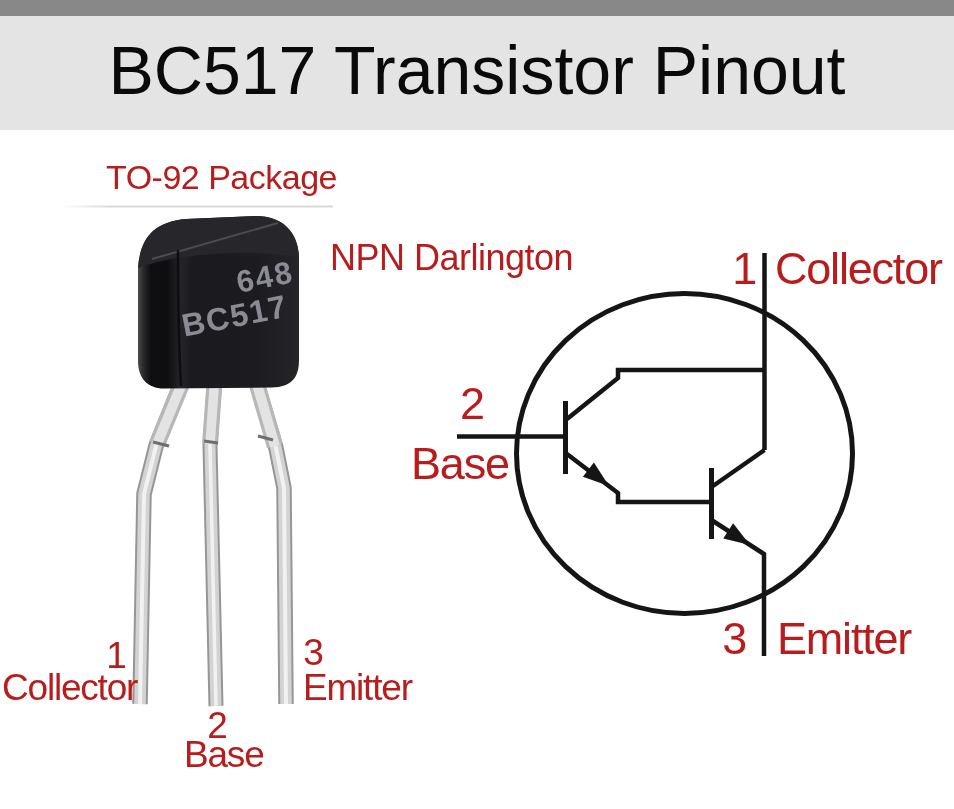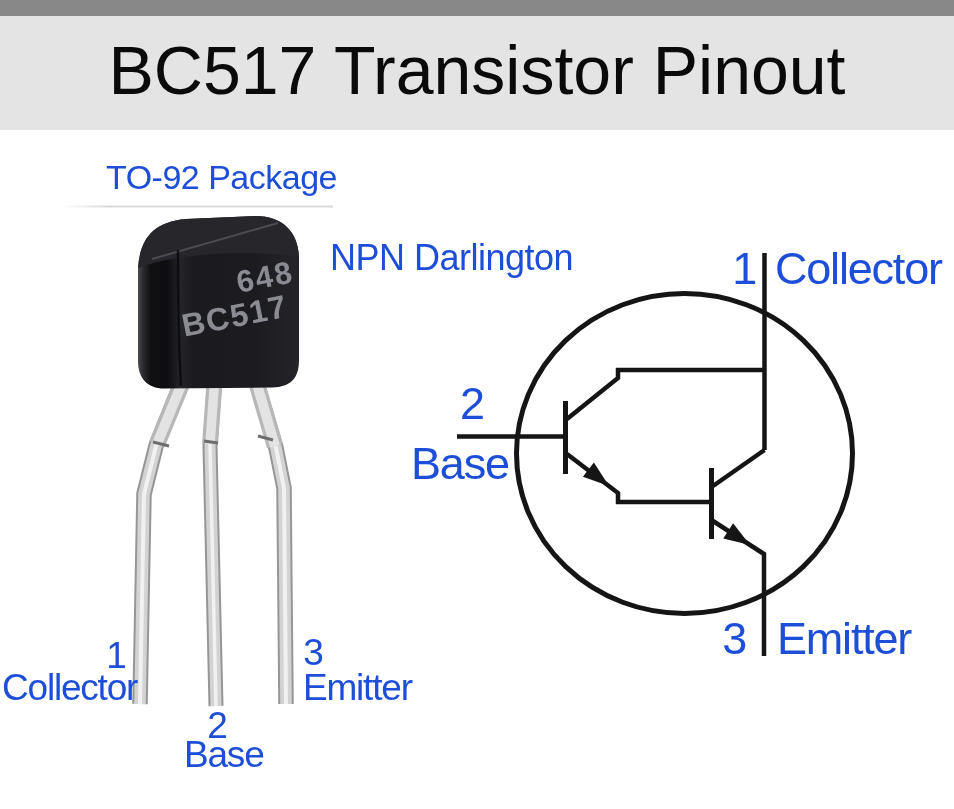--- a/index.html
+++ b/index.html
@@ -7,21 +7,21 @@
     position:relative;width:954px;height:809px;overflow:hidden;
     background:#ffffff;font-family:"Liberation Sans", sans-serif;color:#000;
     margin:16px auto;
   }
   .banner{position:absolute;left:0;top:0;width:954px;height:114px;background:#e4e4e4;}
   .title{
     position:absolute;left:0;top:0;width:954px;height:114px;line-height:108px;
     text-align:center;font-size:68px;font-weight:400;color:#0a0a0a;white-space:nowrap;
   }
   .art{position:absolute;left:0;top:0;width:954px;height:809px;}
-  .lbl{position:absolute;white-space:nowrap;color:#1d4ed8;}
+  .lbl{position:absolute;white-space:nowrap;color:#b91c1c;}
   .pkg-label{left:106px;top:142px;font-size:34px;letter-spacing:-0.5px;}
   .type-label{left:330px;top:221px;font-size:36px;letter-spacing:-0.5px;text-align:center;}
   .photo-lbl{font-size:37px;letter-spacing:-1.2px;line-height:1;}
   .schem-lbl{font-size:45px;letter-spacing:-1.2px;line-height:1;}
   .num{text-align:center;}
   
   .p1n{left:104px;top:621px;width:24px;}
   .p1t{left:2px;top:653px;}
   .p2n{left:205px;top:691px;width:24px;}
   .p2t{left:184px;top:720px;}

